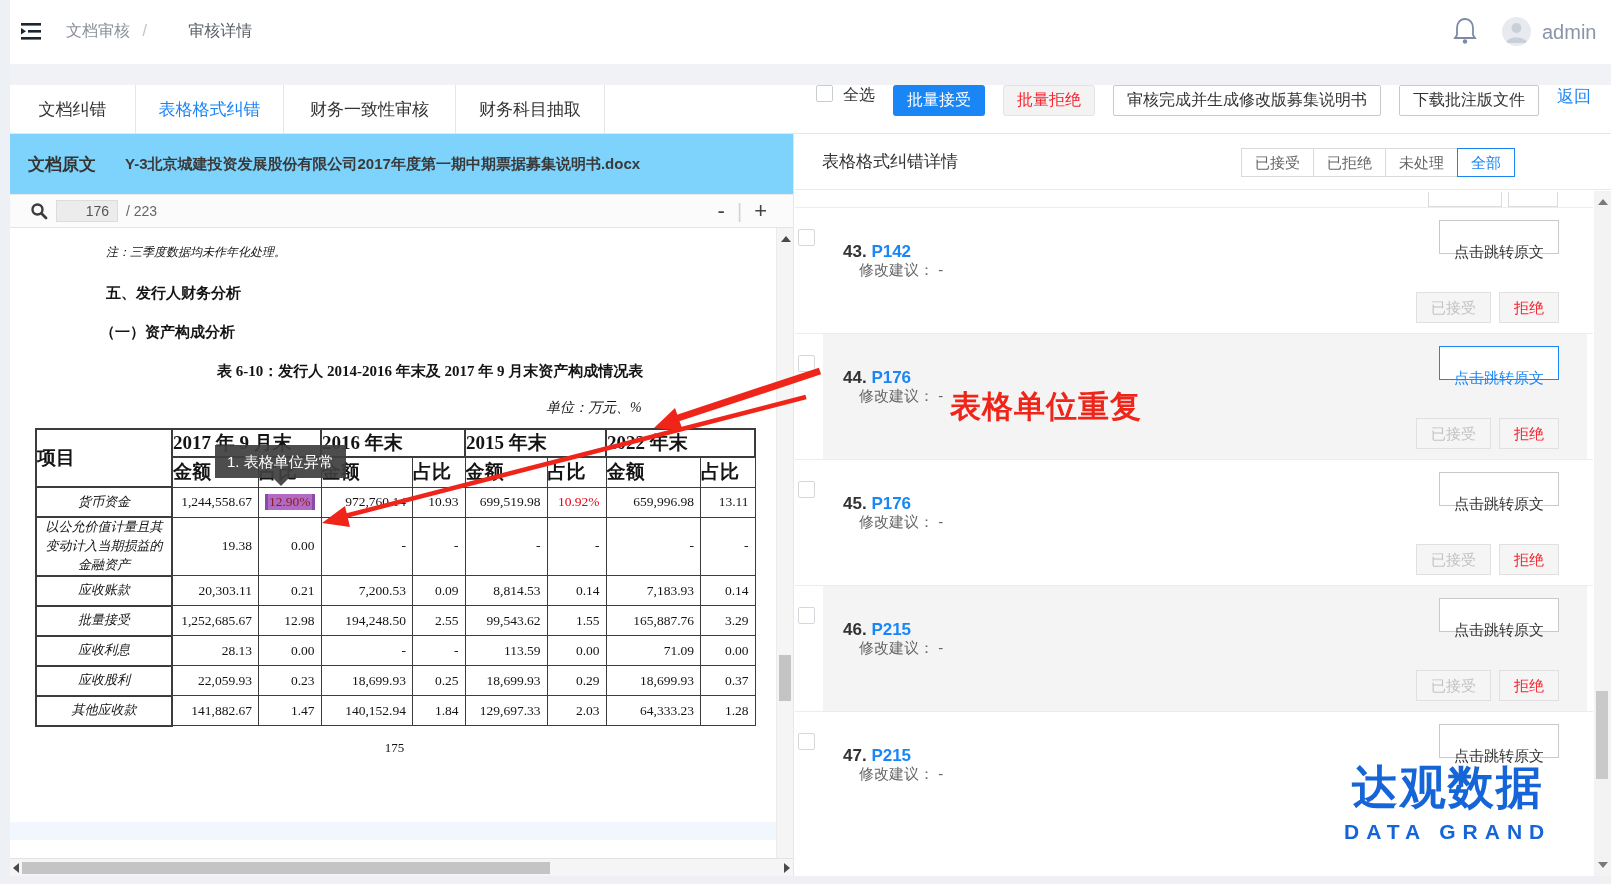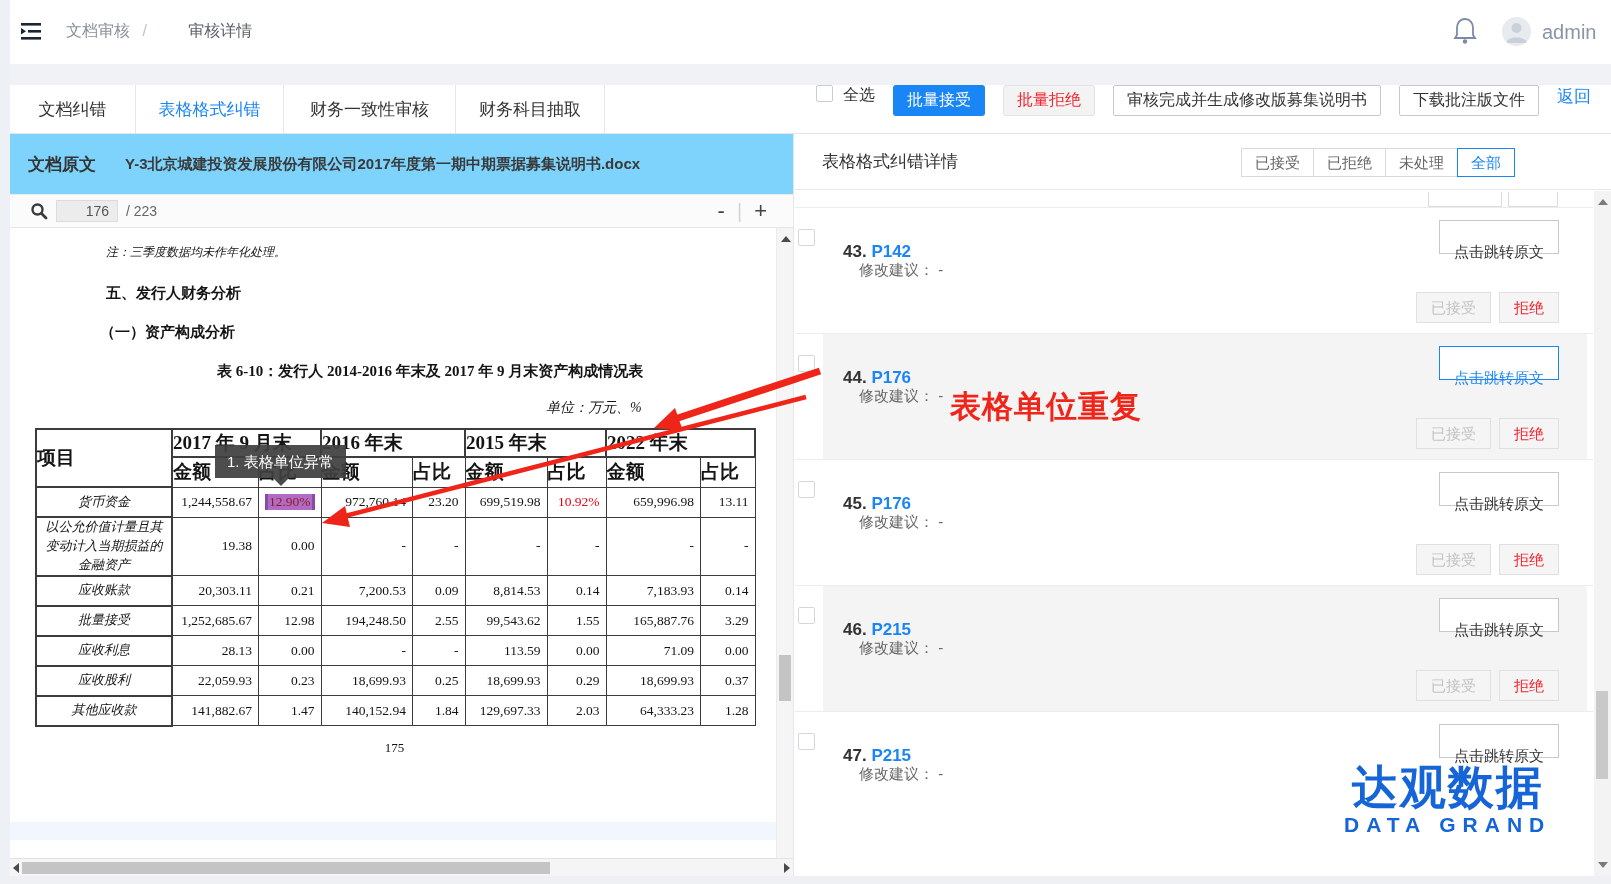--- a/index.html
+++ b/index.html
@@ -107,21 +107,21 @@
   .rp-scroll { position:absolute; right:0; top:57px; width:17px; height:685px; background:#f3f3f3; }
   .rp-scroll .thumb { position:absolute; left:2px; top:500px; width:12px; height:88px; background:#c9c9c9; }
   .rp-scroll .tri.up { border-bottom-color:#7a7a7a; }
   .rp-scroll .tri.down { border-top-color:#7a7a7a; }
 
   
   .overlay-svg { position:absolute; left:0; top:0; z-index:50; pointer-events:none; }
   .annotation { position:absolute; left:950px; top:386px; z-index:40; font-size:31px; font-weight:bold; color:#f0251a; letter-spacing:1px; pointer-events:none; }
   .logo { position:absolute; left:1344px; top:762px; z-index:30; text-align:center; pointer-events:none; }
   .logo .cn { font-size:46px; font-weight:bold; color:#1565d8; letter-spacing:2px; line-height:1.1; }
-  .logo .en { font-size:21px; font-weight:bold; color:#1565d8; letter-spacing:7px; margin-top:0; }
+  .logo .en { font-size:21px; font-weight:bold; color:#1565d8; letter-spacing:7px; margin-top:7px; }
 </style>
 </head>
 <body>
 
 <div class="page">
   <div class="left-strip"></div>
 
   <div class="hdr">
     <div class="collapse-ic">
       <svg width="28" height="28" viewBox="0 0 28 28">
@@ -212,21 +212,21 @@
               <th>金额</th>
               <th>占比</th>
               <th>金额</th>
               <th>占比</th>
             </tr>
             <tr style="height:30px">
               <td class="name outer">货币资金</td>
               <td class="num">1,244,558.67</td>
               <td class="num"><span class="hl-purple">12.90%</span></td>
               <td class="num">972,760.14</td>
-              <td class="num">23.20</td>
+              <td class="num">10.93</td>
               <td class="num">699,519.98</td>
               <td class="num red-val">10.92%</td>
               <td class="num">659,996.98</td>
               <td class="num">13.11</td>
             </tr>
             <tr style="height:58px">
               <td class="name outer">以公允价值计量且其变动计入当期损益的金融资产</td>
               <td class="num">19.38</td>
               <td class="num">0.00</td>
               <td class="num">-</td>

